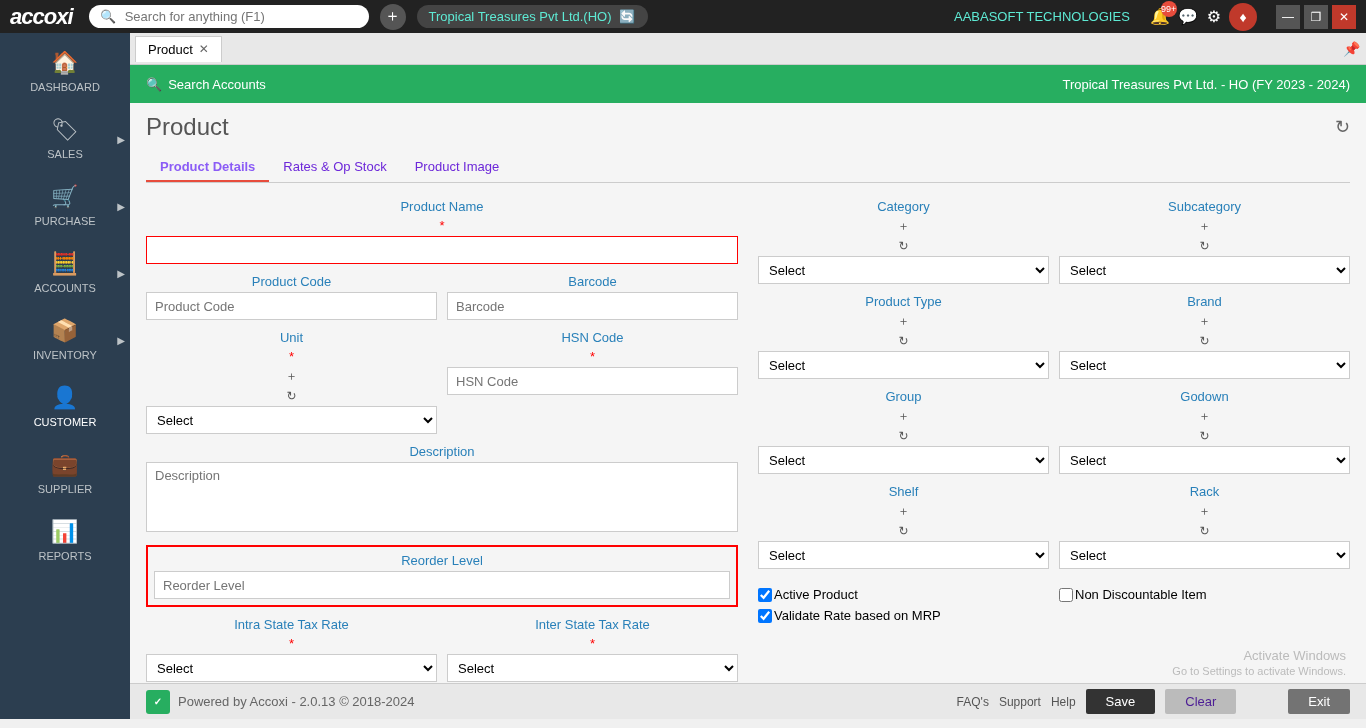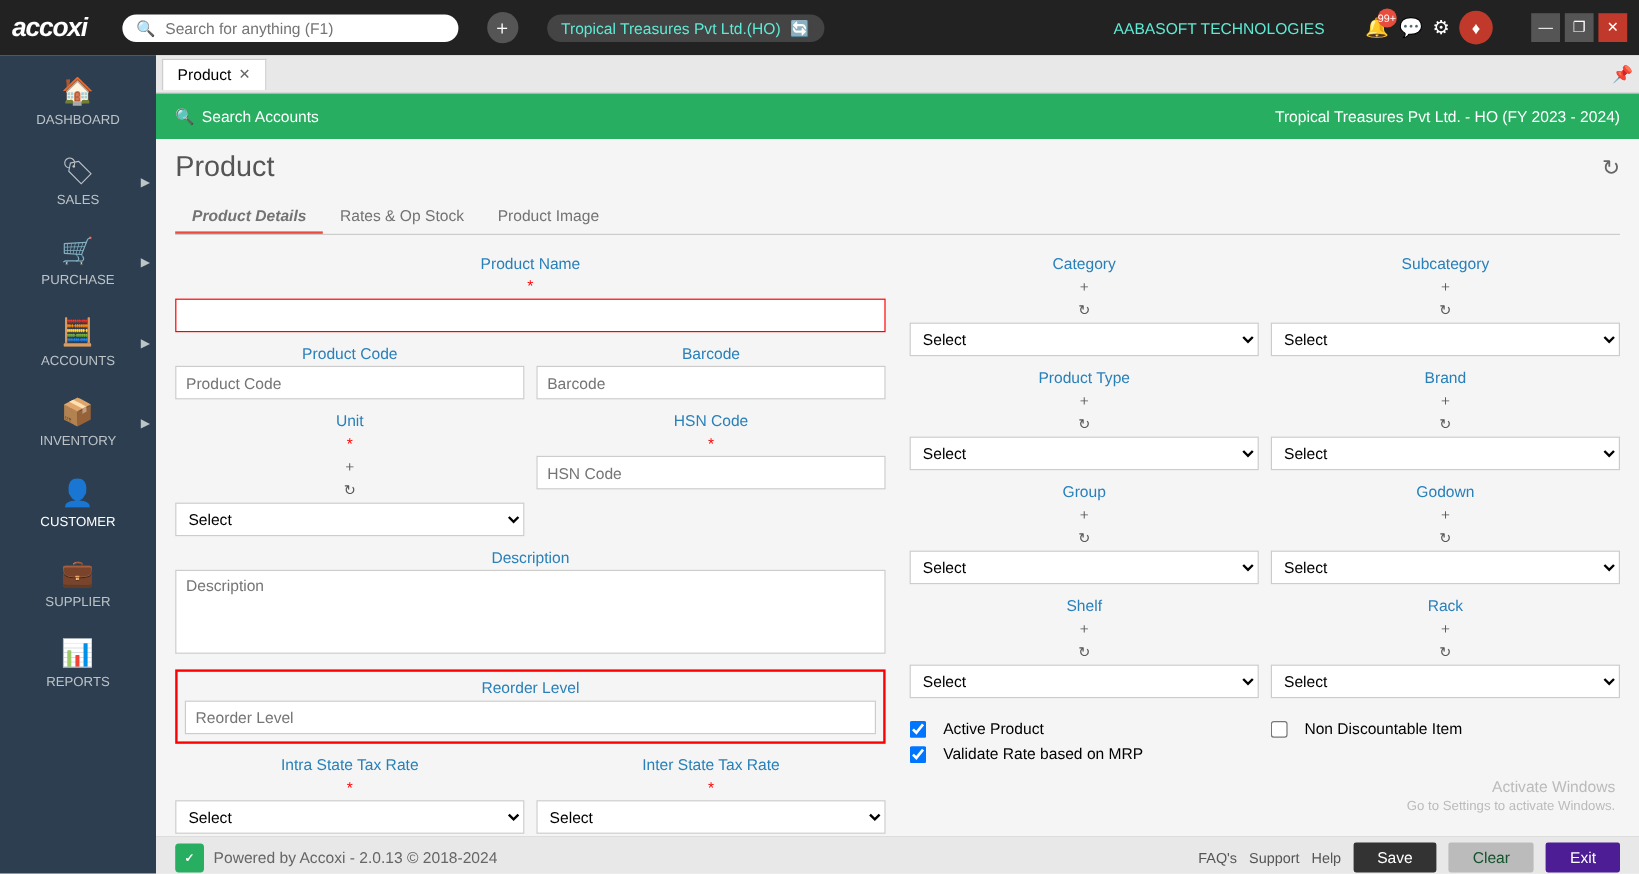--- a/index.html
+++ b/index.html
@@ -1,19 +1,19 @@
 <!DOCTYPE html>
 <html><head>
   <meta charset="utf-8">
   <style>
     * { box-sizing: border-box; margin: 0; padding: 0; font-family: Arial, sans-serif; font-size: 13px; }
     body { background: #f0f0f0; width: 1366px; height: 728px; overflow: hidden; }
 
     
-    .top-bar { background: #222; height: 46px; display: flex; align-items: center; padding: 0 10px; gap: 24px; }
+    .top-bar { background: #222; height: 33px; display: flex; align-items: center; padding: 0 10px; gap: 11px; }
     .logo { color: white; font-size: 22px; font-weight: bold; font-style: italic; letter-spacing: -1px; margin-right: 5px; }
     .search-bar { background: white; border-radius: 20px; display: flex; align-items: center; padding: 4px 12px; width: 280px; gap: 8px; }
     .search-bar input { border: none; outline: none; font-size: 13px; width: 220px; }
     .search-icon { color: #666; }
     .plus-btn { background: #555; border-radius: 50%; width: 26px; height: 26px; display: flex; align-items: center; justify-content: center; color: white; cursor: pointer; font-size: 16px; }
     .company-pill { background: #444; border-radius: 20px; padding: 4px 12px; color: #5eead4; display: flex; align-items: center; gap: 8px; font-size: 13px; }
     .spacer { flex: 1; }
     .company-name-right { color: #5eead4; font-size: 13px; margin-right: 10px; }
     .top-icons { display: flex; align-items: center; gap: 8px; }
     .top-icon-btn { color: white; font-size: 16px; cursor: pointer; position: relative; }
@@ -47,53 +47,53 @@
     .green-header .search-accounts { display: flex; align-items: center; gap: 6px; font-size: 14px; }
 
     
     .page-content { flex: 1; background: #f5f5f5; overflow-y: auto; padding: 10px 16px; }
     .page-title-row { display: flex; align-items: center; justify-content: space-between; margin-bottom: 12px; }
     .page-title { font-size: 24px; color: #555; font-weight: normal; }
     .refresh-btn { font-size: 18px; color: #666; cursor: pointer; }
 
     
     .sub-tabs { display: flex; border-bottom: 1px solid #ccc; margin-bottom: 16px; }
-    .sub-tab { padding: 6px 14px; cursor: pointer; font-size: 13px; color: #737373; border-bottom: 2px solid transparent; }
-    .sub-tab.active { border-bottom: 2px solid #e74c3c; color: #737373; font-weight: bold; font-style: italic; }
+    .sub-tab { padding: 6px 14px; cursor: pointer; font-size: 13px; color: #6d28d9; border-bottom: 2px solid transparent; }
+    .sub-tab.active { border-bottom: 2px solid #e74c3c; color: #8b5cf6; font-weight: bold; }
 
     .form-row { margin-bottom: 10px; }
     .form-label { font-size: 12px; color: #2980b9; margin-bottom: 3px; display: flex; align-items: center; gap: 4px; flex-direction: column; }
     .form-label .required { color: red; }
     .form-input { width: 100%; border: 1px solid #ccc; padding: 5px 8px; height: 28px; font-size: 13px; outline: none; background: white; }
     .form-select { width: 100%; border: 1px solid #ccc; padding: 4px 6px; height: 28px; font-size: 13px; background: white; outline: none; appearance: auto; }
     .form-textarea { width: 100%; border: 1px solid #ccc; padding: 5px 8px; font-size: 13px; background: white; resize: none; height: 70px; outline: none; }
     .inline-fields { display: grid; grid-template-columns: 1fr 1fr; gap: 10px; }
 
     
-    .checkbox-row { display: flex; align-items: center; gap: 14px; margin-bottom: 6px; font-size: 13px; }
+    .checkbox-row { display: flex; align-items: center; gap: 2px; margin-bottom: 6px; font-size: 13px; }
     .checkbox-row input[type="checkbox"] { width: 14px; height: 14px; }
 
     
     .reorder-highlight { border: 2px solid red; padding: 6px; margin-bottom: 10px; }
 
     
     .main-form { display: flex; gap: 20px; }
     .left-form { flex: 1; }
     .right-form { flex: 1; }
 
     
     .footer { background: #e8e8e8; border-top: 1px solid #ccc; display: flex; align-items: center; justify-content: space-between; padding: 6px 16px; height: 36px; }
     .footer-left { display: flex; align-items: center; gap: 8px; color: #666; font-size: 12px; }
     .footer-logo { width: 24px; height: 24px; background: #27ae60; border-radius: 3px; display: flex; align-items: center; justify-content: center; color: white; font-size: 10px; font-weight: bold; }
     .footer-right { display: flex; align-items: center; gap: 10px; }
     .footer-link { color: #555; font-size: 12px; cursor: pointer; }
     .footer-btn { padding: 5px 20px; font-size: 13px; cursor: pointer; border: none; border-radius: 2px; }
     .btn-save { background: #333; color: white; }
-    .btn-clear { background: #bbb; color: #14532d; }
-    .btn-exit { background: #4c1d95; color: white; }
+    .btn-clear { background: #bbb; color: #4c1d95; }
+    .btn-exit { background: #737373; color: white; margin-left: 42px; }
 
     .watermark { position: absolute; bottom: 50px; right: 20px; color: #ccc; font-size: 14px; pointer-events: none; }
     .label-icon { font-size: 12px; color: #555; cursor: pointer; }
 
     .product-name-input { border: 1px solid red !important; }
   </style>
 </head>
 <body>
 
 <div class="top-bar">

